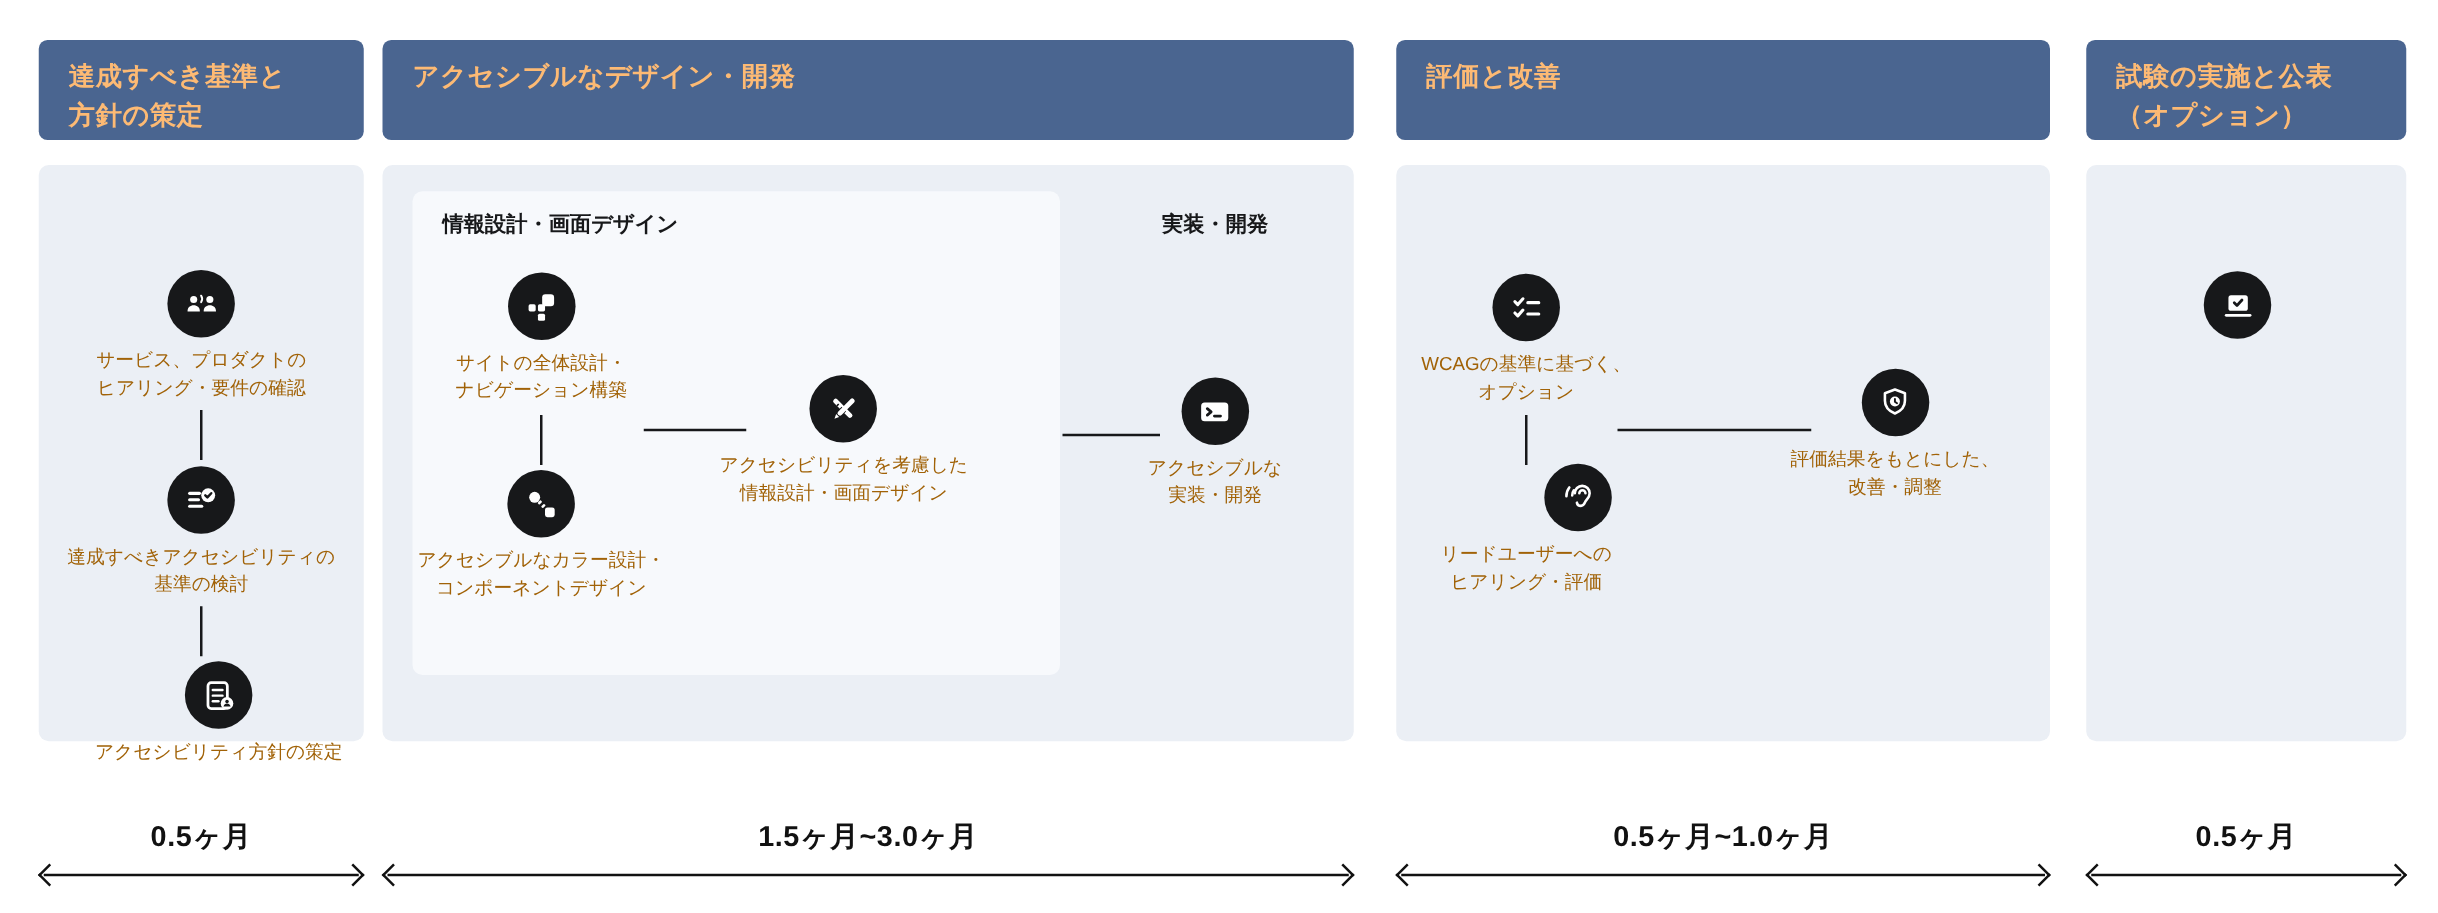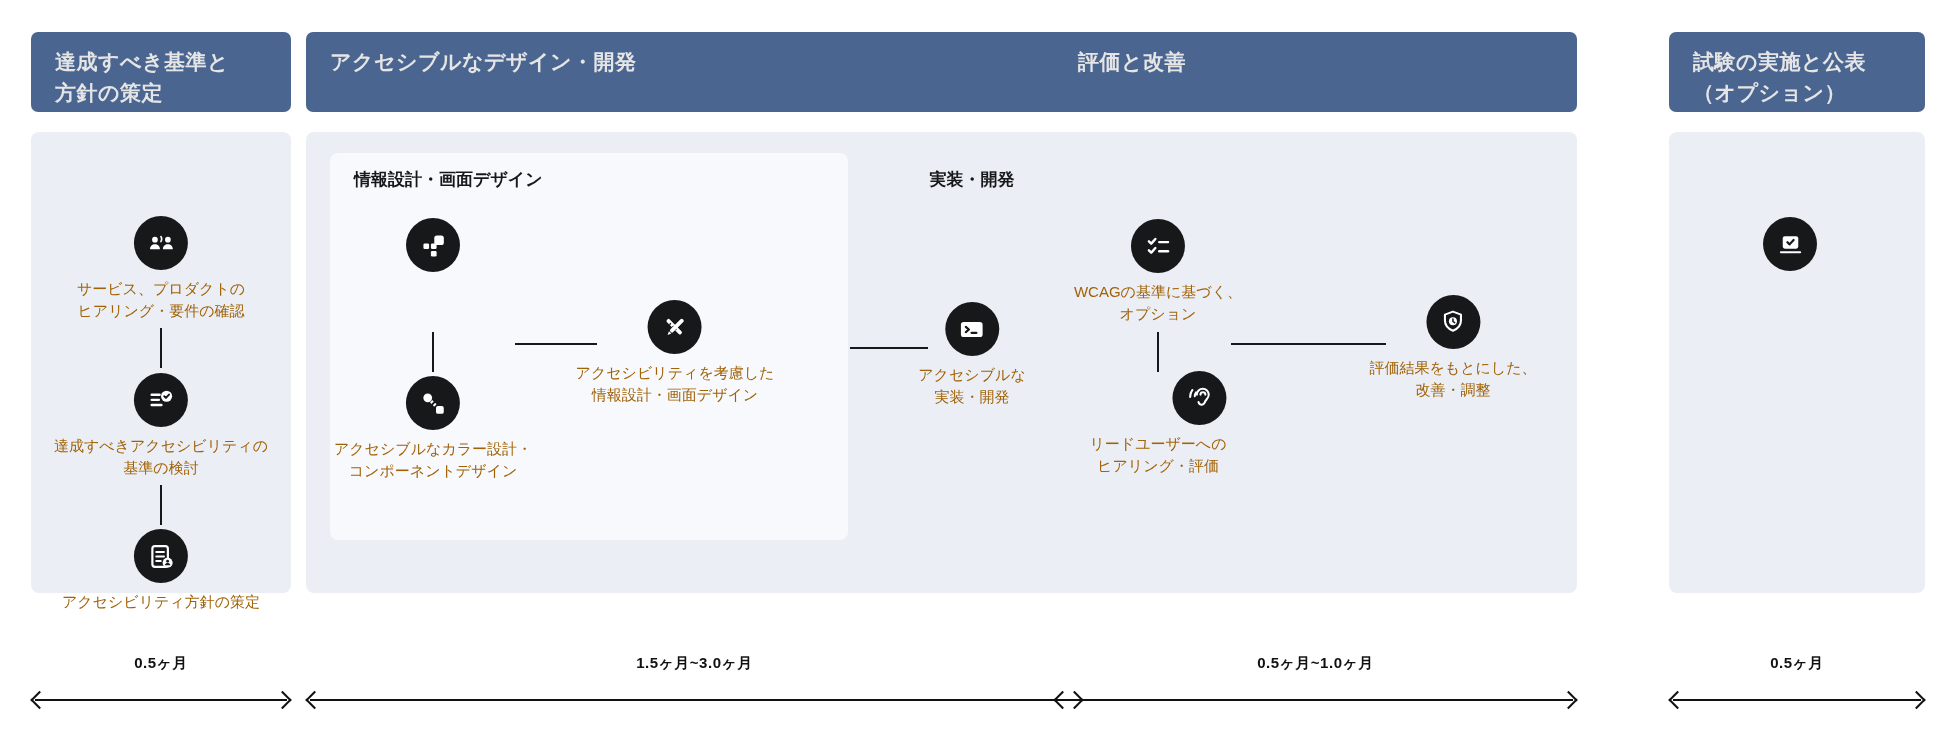--- a/index.html
+++ b/index.html
@@ -1,32 +1,32 @@
 <!DOCTYPE html>
 <html lang="ja"><head>
 <meta charset="utf-8">
 <style>
   html,body{margin:0;padding:0;background:#ffffff;}
   body{font-family:"Liberation Sans","DejaVu Sans",sans-serif;}
   .stage{position:relative;width:1950px;height:730px;background:#ffffff;overflow:hidden;}
   .col{position:absolute;top:0;height:730px;}
   .col-header{position:absolute;top:32px;left:0;right:0;height:80px;background:#4a6590;border-radius:7px;
-    color:#e5e5e5;font-size:21px;font-weight:600;line-height:31px;padding:14px 0 0 24px;box-sizing:border-box;}
+    color:#fdba74;font-size:21px;font-weight:600;line-height:31px;padding:14px 0 0 24px;box-sizing:border-box;}
   .col-header span{display:block;letter-spacing:.5px;}
   .col-panel{position:absolute;top:132px;left:0;right:0;height:461px;background:#ebeff5;border-radius:8px;}
   .inner-panel{position:absolute;background:#f7f9fc;border-radius:8px;}
   .section-title{position:absolute;font-size:17px;font-weight:700;color:#17181a;white-space:nowrap;}
   .node{position:absolute;transform:translateX(-50%);display:flex;flex-direction:column;align-items:center;width:max-content;}
   .icon-circle{width:54px;height:54px;border-radius:50%;background:#17181a;display:flex;align-items:center;justify-content:center;}
   .icon-circle svg{width:31px;height:31px;display:block;}
   .caption{margin-top:8px;text-align:center;font-size:15px;line-height:22px;color:#a16207;font-weight:500;}
   .caption span{display:block;white-space:nowrap;}
   .vconn{position:absolute;width:2px;background:#17181a;}
   .hconn{position:absolute;height:2px;background:#17181a;}
-  .duration{position:absolute;top:654px;left:0;right:0;text-align:center;font-size:15px;font-weight:700;color:#111111;letter-spacing:.5px;}
+  .duration{position:absolute;top:654px;left:0;right:0;text-align:center;font-size:23px;font-weight:700;color:#111111;letter-spacing:.5px;}
   .axis{position:absolute;top:691px;left:0;right:0;height:18px;}
   .axis-line{position:absolute;left:4px;right:4px;top:50%;height:2.5px;margin-top:-1.25px;background:#111111;}
   .ah{position:absolute;top:50%;width:11px;height:11px;}
   .ah-left{left:2px;border-left:2.5px solid #111;border-bottom:2.5px solid #111;transform:translateY(-50%) rotate(45deg);}
   .ah-right{right:2px;border-right:2.5px solid #111;border-top:2.5px solid #111;transform:translateY(-50%) rotate(45deg);}
 </style>
 </head>
 <body>
 
 <div class="stage">
@@ -66,21 +66,21 @@
             <circle cx="16" cy="8.7" r="4.3" fill="#fff"></circle>
             <path d="M14.2 8.7l1.3 1.3 2.4-2.6" fill="none" stroke="#17181a" stroke-width="1.5" stroke-linecap="round" stroke-linejoin="round"></path>
           </svg>
         </div>
         <div class="caption">
           <span>達成すべきアクセシビリティの</span>
           <span>基準の検討</span>
         </div>
       </div>
       <div class="vconn" style="left:129px;top:353px;height:40px;"></div>
-      <div class="node" style="left:130px;top:397px;">
+      <div class="node" style="left:144px;top:397px;">
         <div class="icon-circle">
           <svg viewBox="0 0 24 24">
             <rect x="5" y="4" width="12" height="16" rx="2" fill="none" stroke="#fff" stroke-width="1.7"></rect>
             <g stroke="#fff" stroke-width="1.5" stroke-linecap="round">
               <line x1="8" y1="8.5" x2="14" y2="8.5"></line>
               <line x1="8" y1="12" x2="14" y2="12"></line>
               <line x1="8" y1="15.5" x2="11.5" y2="15.5"></line>
             </g>
             <circle cx="16.8" cy="16.8" r="3.9" fill="#fff"></circle>
             <circle cx="16.8" cy="15.6" r="1.1" fill="#17181a"></circle>
@@ -110,20 +110,24 @@
       <div class="section-title" style="left:666px;top:36px;transform:translateX(-50%);">実装・開発</div>
 
       <div class="node" style="left:127px;top:86px;">
         <div class="icon-circle">
           <svg viewBox="0 0 24 24" fill="#fff">
             <rect x="12.6" y="4.2" width="7.4" height="7.4" rx="2"></rect>
             <rect x="4.2" y="10.4" width="4.4" height="4.4" rx="1"></rect>
             <rect x="10" y="10.4" width="4.4" height="4.4" rx="1"></rect>
             <rect x="10" y="16.2" width="4.4" height="4.4" rx="1"></rect>
           </svg>
+        </div>
+        <div class="caption">
+          <span>サイトの全体設計・</span>
+          <span>ナビゲーション構築</span>
         </div>
       </div>
       <div class="vconn" style="left:126px;top:200px;height:40px;"></div>
       <div class="node" style="left:127px;top:244px;">
         <div class="icon-circle">
           <svg viewBox="0 0 24 24" fill="#fff">
             <circle cx="7.6" cy="7.6" r="3.4"></circle>
             <rect x="14" y="14" width="6" height="6" rx="1.5"></rect>
             <rect x="9.5" y="10" width="2.6" height="1.6" rx="0.5" transform="rotate(-45 10.8 10.8)"></rect>
             <rect x="11.7" y="12.2" width="2.6" height="1.6" rx="0.5" transform="rotate(-45 13 13)"></rect>
@@ -175,21 +179,21 @@
       </div>
     </div>
     <div class="duration">1.5ヶ月~3.0ヶ月</div>
     <div class="axis">
       <div class="axis-line"></div>
       <div class="ah ah-left"></div>
       <div class="ah ah-right"></div>
     </div>
   </section>
 
-  <section class="col" style="left:1054px;width:523px;">
+  <section class="col" style="left:1117px;width:523px;">
     <header class="col-header">
       <span>評価と改善</span>
     </header>
     <div class="col-panel">
       <div class="node" style="left:104px;top:87px;">
         <div class="icon-circle">
           <svg viewBox="0 0 24 24" fill="none" stroke="#fff" stroke-width="1.9" stroke-linecap="round" stroke-linejoin="round">
             <path d="M4.6 8l1.8 1.8 3.2-3.6"></path>
             <line x1="12.6" y1="8.6" x2="19.4" y2="8.6"></line>
             <path d="M4.6 15l1.8 1.8 3.2-3.6"></path>

